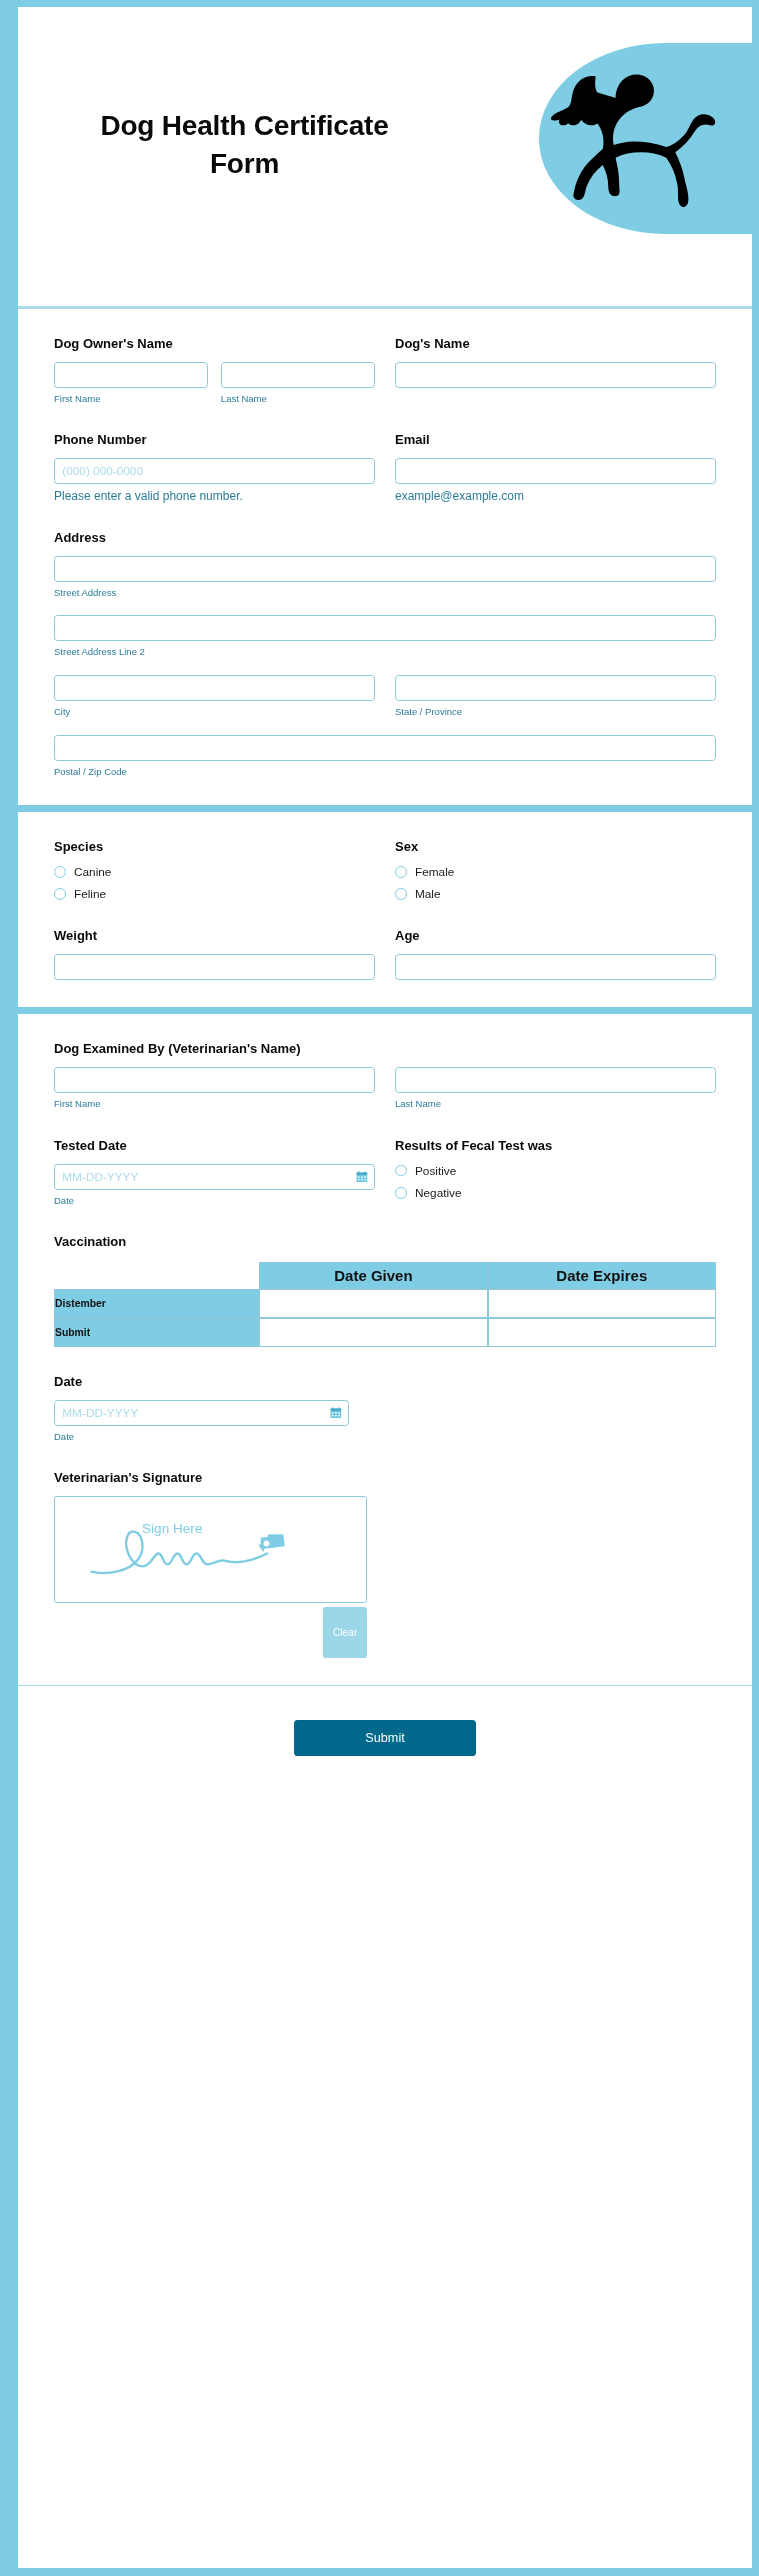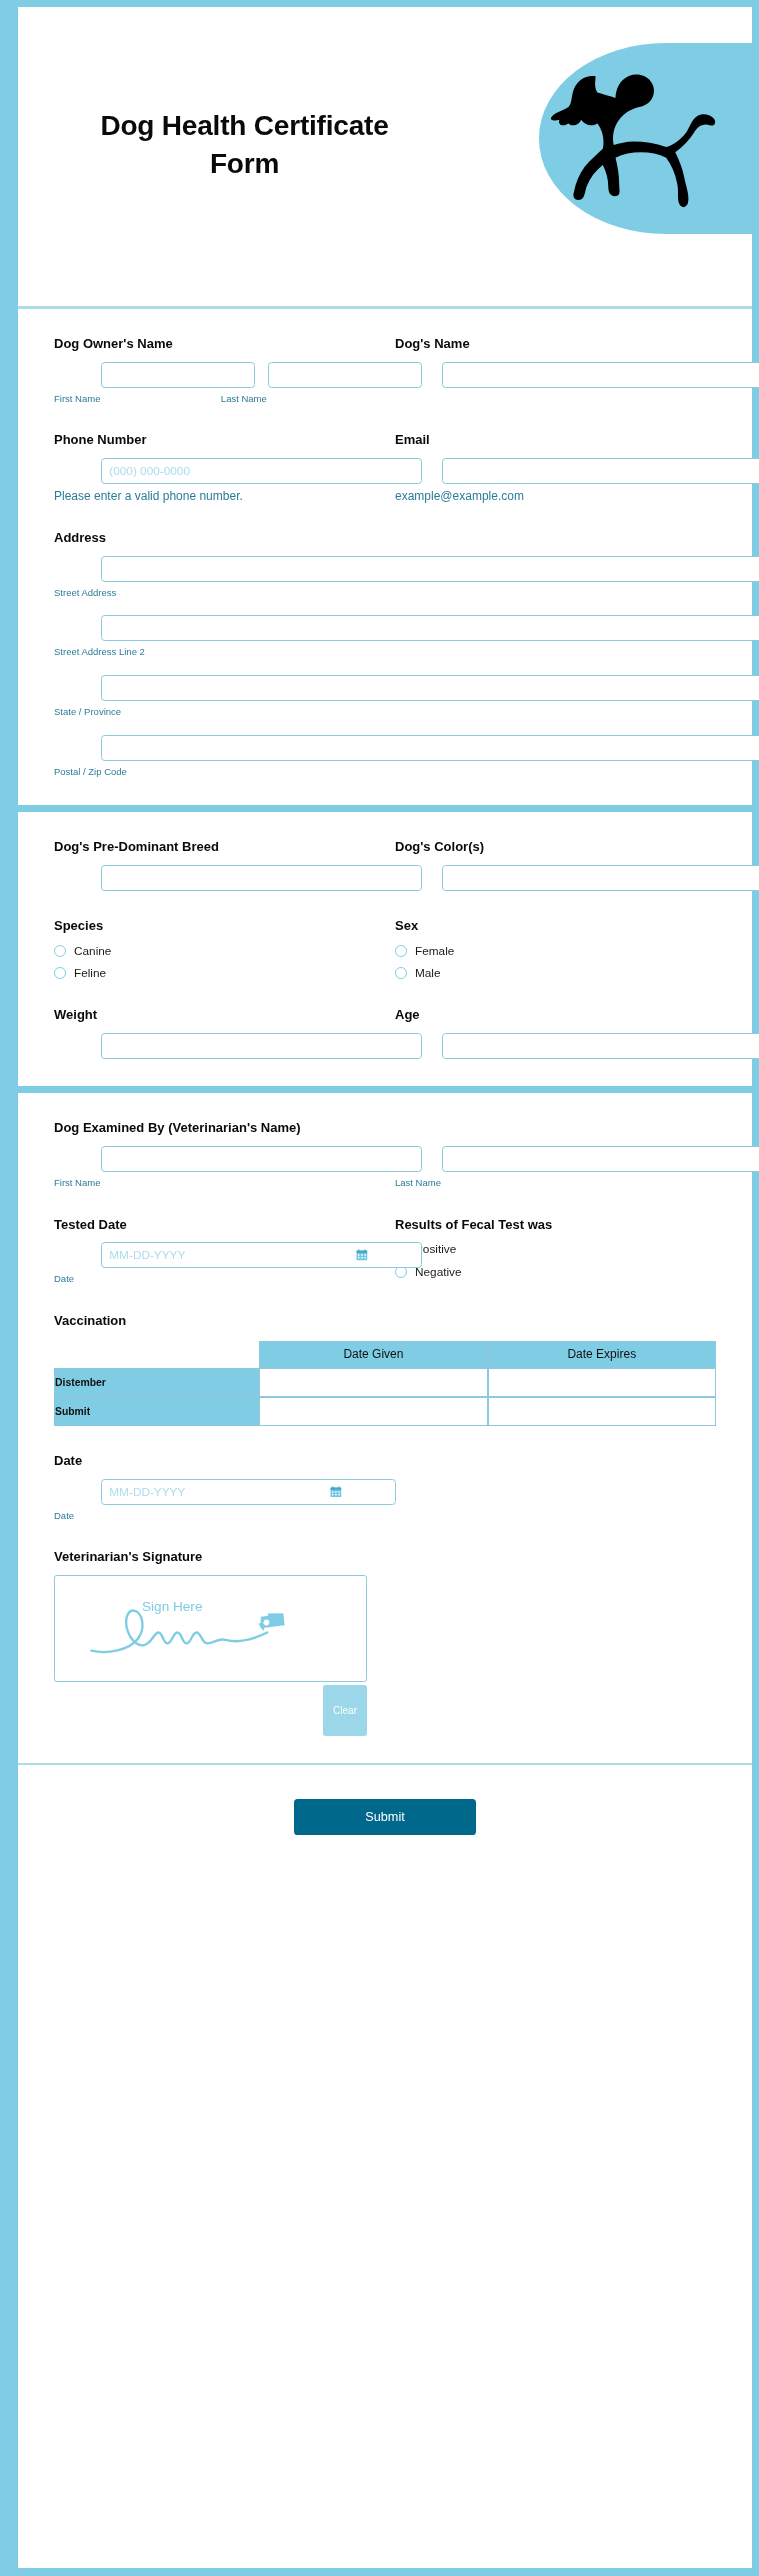--- a/index.html
+++ b/index.html
@@ -119,21 +119,20 @@
     width: 100%;
     height: 26px;
     border: 0.9px solid #8ec8dd;
     border-radius: 3.6px;
     background: #ffffff;
     font-family: "Liberation Sans", sans-serif;
     font-size: 11.8px;
     color: #2c3345;
     padding: 0 7.3px;
     outline: none;
-    margin-left: 47px;
   }
   .inp::placeholder { color: #aadcec; }
 
   .name-row { display: flex; gap: 12.7px; }
   .name-row .cell { width: 50%; }
 
   .date-wrap { position: relative; width: 100%; }
   .cal-icon {
     position: absolute;
     right: 7.3px;
@@ -169,22 +168,22 @@
     border-collapse: separate;
     border-spacing: 0;
     width: 100%;
     table-layout: fixed;
   }
   table.vax td, table.vax th { padding: 0; }
   .vx-corner { width: 31%; background: transparent; border: none; height: 27px; }
   .vx-head {
     background: #7FCDE4;
     color: #111;
-    font-size: 12px;
-    font-weight: normal;
+    font-size: 15px;
+    font-weight: bold;
     text-align: center;
     height: 27px;
     border: 0.9px solid #8ec8dd;
     width: 34.5%;
   }
   .vx-rowlabel {
     background: #7FCDE4;
     color: #111;
     font-size: 10.4px;
     font-weight: bold;
@@ -316,46 +315,40 @@
       </div>
 
       <div style="margin-bottom:16.3px;">
         <input class="inp" type="text" value="" style="">
         <span class="sublabel">Street Address Line 2</span>
       </div>
 
       <div class="row" style="margin-bottom:16.3px;">
         <div class="col">
           <input class="inp" type="text" value="" style="">
+          <span class="sublabel">City</span>
+        </div>
+        <div class="col">
+          <input class="inp" type="text" value="" style="">
           <span class="sublabel">State / Province</span>
         </div>
       </div>
 
       <div>
         <input class="inp" type="text" value="" style="">
         <span class="sublabel">Postal / Zip Code</span>
       </div>
     </div>
 
   </div>
 
   <div class="sec-divider"></div>
 
   <div class="section">
 
-    <div class="row fieldgroup">
-      <div class="col">
-        <label class="flabel">Dog's Pre-Dominant Breed</label>
-        <input class="inp" type="text" value="" style="">
-      </div>
-      <div class="col">
-        <label class="flabel">Dog's Color(s)</label>
-        <input class="inp" type="text" value="" style="">
-      </div>
-    </div>
 
     <div class="row fieldgroup">
       <div class="col">
         <label class="flabel">Species</label>
         <div class="radio-item">
           <span class="radio-dot"></span>
           <span class="radio-text">Canine</span>
         </div>
         <div class="radio-item">
           <span class="radio-dot"></span>

